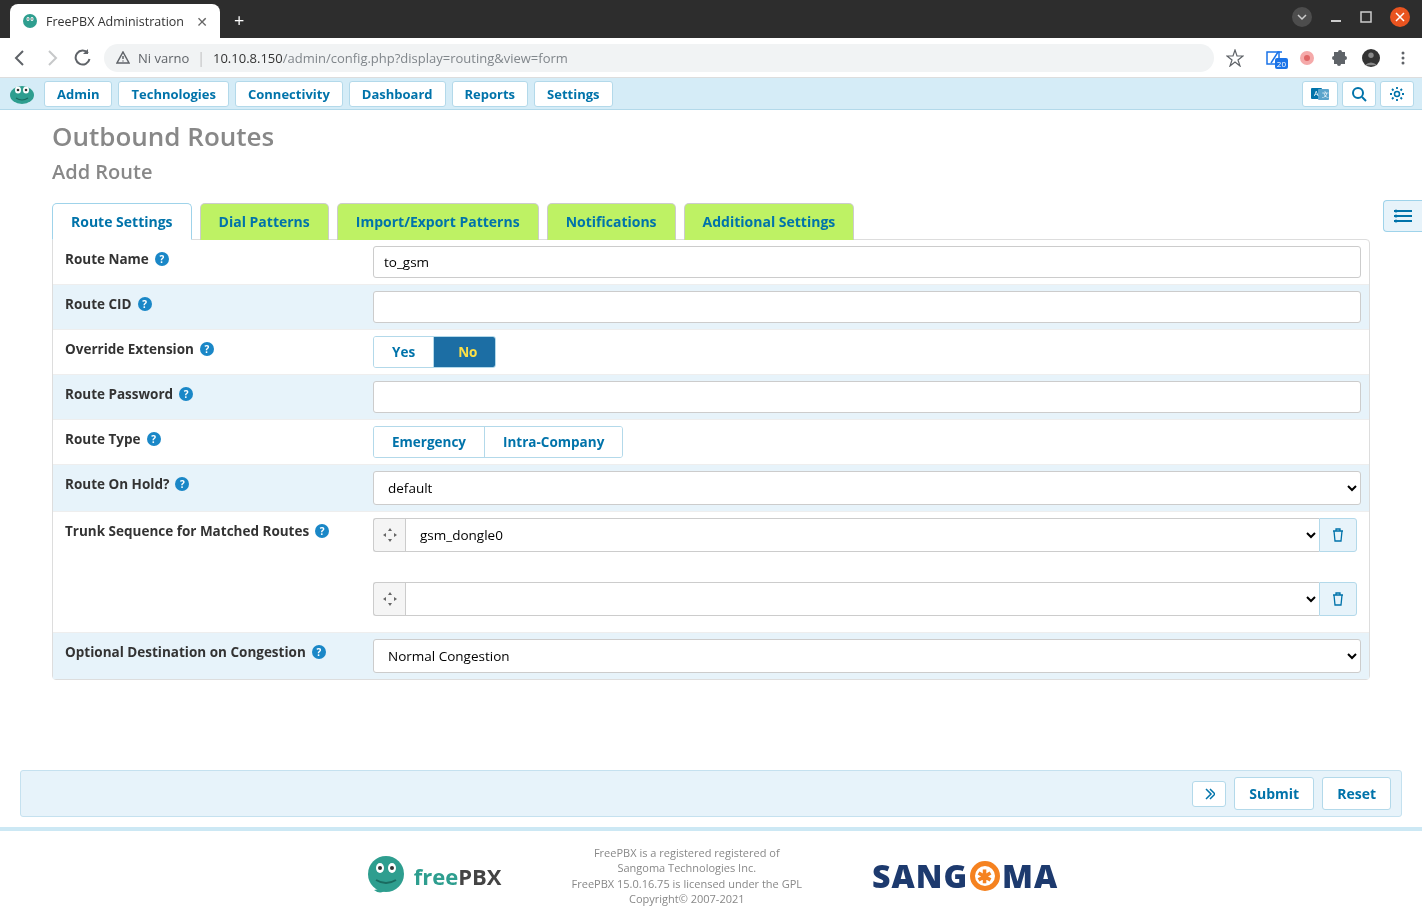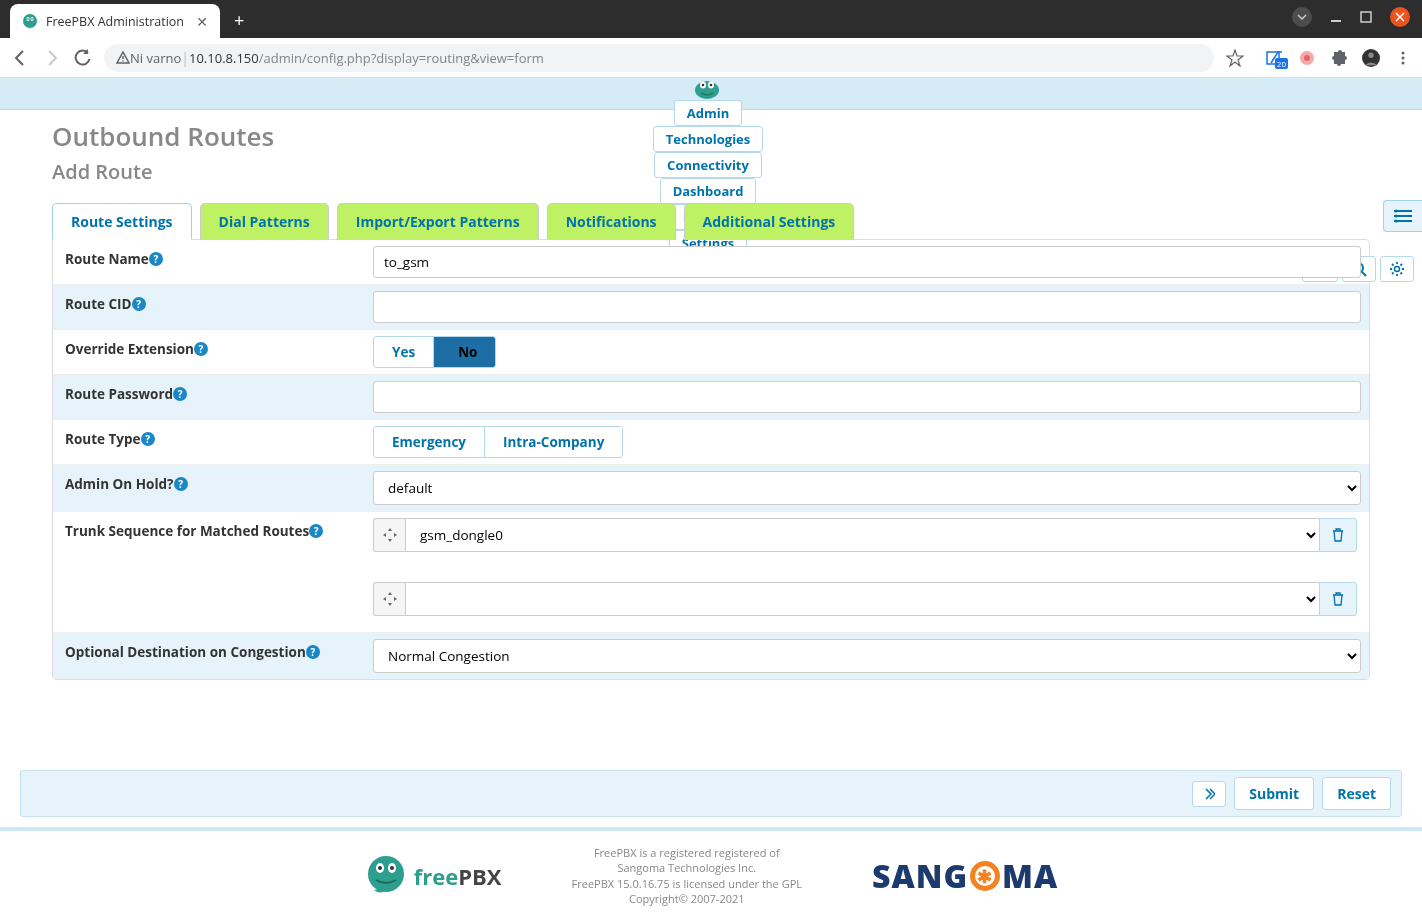--- a/index.html
+++ b/index.html
@@ -9,33 +9,33 @@
     .browser-chrome { background: #2d2d2d; height: 38px; display: flex; align-items: flex-end; }
     .tab { background: #fff; border-radius: 8px 8px 0 0; height: 34px; display: flex; align-items: center; padding: 0 12px; margin-left: 10px; gap: 8px; min-width: 210px; }
     .tab-favicon { width: 16px; height: 16px; }
     .tab-title { font-size: 12.5px; color: #333; flex: 1; }
     .tab-close { color: #666; cursor: pointer; font-size: 14px; }
     .new-tab { color: #fff; margin-left: 14px; font-size: 18px; margin-bottom: 6px; cursor: pointer; }
 
     .address-bar { height: 40px; background: #fff; display: flex; align-items: center; padding: 0 10px; gap: 12px; border-bottom: 1px solid #ddd; }
     .nav-btn { color: #5f6368; cursor: pointer; display: flex; align-items: center; }
     .nav-btn.disabled { opacity: 0.35; }
-    .url-area { flex: 1; display: flex; align-items: center; background: #f1f3f4; border-radius: 15px; height: 28px; padding: 0 12px; }
+    .url-area { flex: 1; display: flex; align-items: center; background: #f1f3f4; border-radius: 15px; height: 28px; padding: 0 12px; gap: 8px; }
     .security-text { font-size: 13px; color: #5f6368; }
     .url-separator { color: #c0c0c0; }
     .url-text { font-size: 13px; color: #333; }
     .url-text .gray { color: #80868b; }
     .ext-icons { display: flex; align-items: center; gap: 14px; margin-left: 10px; }
     .ext-icon { width: 18px; height: 18px; display: flex; align-items: center; justify-content: center; position: relative; }
     .badge-20 { position: absolute; bottom: -2px; right: -4px; background: #1a73e8; color: #fff; font-size: 8px; padding: 0 2px; border-radius: 2px; text-align: center; }
     .win-ctrl-wrap { position: absolute; top: 7px; right: 12px; display: flex; gap: 18px; align-items: center; }
     .win-circle { width: 20px; height: 20px; border-radius: 50%; display: flex; align-items: center; justify-content: center; }
 
     
-    .fpbx-nav { background: #d5ecf7; border-bottom: 1px solid #b3d9ea; height: 32px; display: flex; align-items: center; padding: 0 8px; flex-direction: column; }
+    .fpbx-nav { background: #d5ecf7; border-bottom: 1px solid #b3d9ea; height: 32px; display: flex; align-items: center; padding: 0 8px; }
     .frog-logo { width: 28px; height: 22px; margin-right: 8px; }
     .nav-item { background: #fff; border: 1px solid #b3d9ea; border-radius: 3px; color: #0073aa; font-weight: 700; font-size: 13px; padding: 3px 12px; margin-right: 6px; cursor: pointer; }
     .nav-right { margin-left: auto; display: flex; gap: 4px; }
     .nav-icon-btn { background: #fff; border: 1px solid #b3d9ea; border-radius: 3px; color: #0073aa; padding: 4px 8px; cursor: pointer; display: flex; align-items: center; justify-content: center; }
 
     
     .page { padding: 8px 52px 20px 52px; }
     .page-title { font-size: 26px; font-weight: 600; color: #888; margin-bottom: 4px; }
     .page-subtitle { font-size: 20px; font-weight: 600; color: #888; margin-bottom: 18px; }
 
@@ -43,27 +43,27 @@
     .tabs-row { display: flex; gap: 8px; position: relative; z-index: 2; }
     .form-tab { border: 1px solid #ccc; border-top-left-radius: 5px; border-top-right-radius: 5px; padding: 8px 18px; font-weight: 700; font-size: 14px; color: #0073aa; background: #bef264; cursor: pointer; }
     .form-tab.active { border-color: #9fd3ea; border-bottom-color: #fff; background: #fff; }
     .form-tab:not(.active) { border-bottom: 1px solid transparent; }
 
     
     .form-panel { border: 1px solid #ddd; border-radius: 0 4px 4px 4px; margin-top: -1px; background: #fff; }
     .form-row { display: flex; border-bottom: 1px solid #eee; }
     .form-row:nth-child(even) { background: #e7f3fa; }
     .form-row:last-child { border-bottom: none; }
-    .form-label { width: 320px; padding: 10px 12px; font-weight: 700; font-size: 13.5px; display: flex; align-items: flex-start; }
+    .form-label { width: 320px; padding: 10px 12px; font-weight: 700; font-size: 13.5px; display: flex; align-items: flex-start; gap: 6px; }
     .help-icon { width: 14px; height: 14px; background: #1a87c7; color: #fff; border-radius: 50%; font-size: 10px; font-weight: 700; display: inline-flex; align-items: center; justify-content: center; cursor: pointer; flex-shrink: 0; margin-top: 2px; }
     .form-control-cell { flex: 1; padding: 6px 8px 6px 0; }
     .text-input { width: 100%; border: 1px solid #ccc; border-radius: 3px; padding: 6px 10px; font-size: 13.5px; }
     .toggle-group { display: flex; border: 1px solid #b3d9ea; border-radius: 3px; overflow: hidden; width: fit-content; }
     .toggle-btn { padding: 6px 18px; font-size: 13.5px; font-weight: 700; color: #0073aa; background: #fff; border: none; cursor: pointer; }
-    .toggle-btn.selected { background: #1c6ea4; color: #000000; padding-left: 24px; }
+    .toggle-btn.selected { background: #1c6ea4; color: #fde047; padding-left: 24px; }
     .toggle-btn + .toggle-btn { border-left: 1px solid #b3d9ea; }
     .select-input { width: 100%; border: 1px solid #ccc; border-radius: 3px; padding: 6px 10px; font-size: 13.5px; background: #fff; }
     .trunk-rows { padding-right: 12px; }
     .trunk-row { display: flex; margin-bottom: 30px; }
     .drag-handle { width: 32px; border: 1px solid #ccc; border-right: none; border-radius: 3px 0 0 3px; background: #f5f5f5; display: flex; align-items: center; justify-content: center; cursor: move; }
     .trunk-select { flex: 1; border: 1px solid #ccc; border-right: none; padding: 6px 10px; font-size: 13.5px; background: #fff; }
     .delete-btn { width: 38px; border: 1px solid #b3d9ea; border-radius: 0 3px 3px 0; background: #e7f3fa; color: #0073aa; display: flex; align-items: center; justify-content: center; cursor: pointer; }
 
     
     .action-bar { background: #e7f3fa; border: 1px solid #c5e1ef; border-radius: 3px; padding: 6px 10px; display: flex; justify-content: flex-end; gap: 8px; align-items: center; margin: 70px 20px 10px 20px; }
@@ -303,21 +303,21 @@
       <div class="form-control-cell">
         <div class="toggle-group">
           <button class="toggle-btn">Emergency</button>
           <button class="toggle-btn">Intra-Company</button>
         </div>
       </div>
     </div>
 
     <div class="form-row">
       <div class="form-label">
-        <span>Admin On Hold?</span>
+        <span>Route On Hold?</span>
         <span class="help-icon">?</span>
       </div>
       <div class="form-control-cell">
         <select class="select-input">
           <option>default</option>
         </select>
       </div>
     </div>
 
     <div class="form-row">

